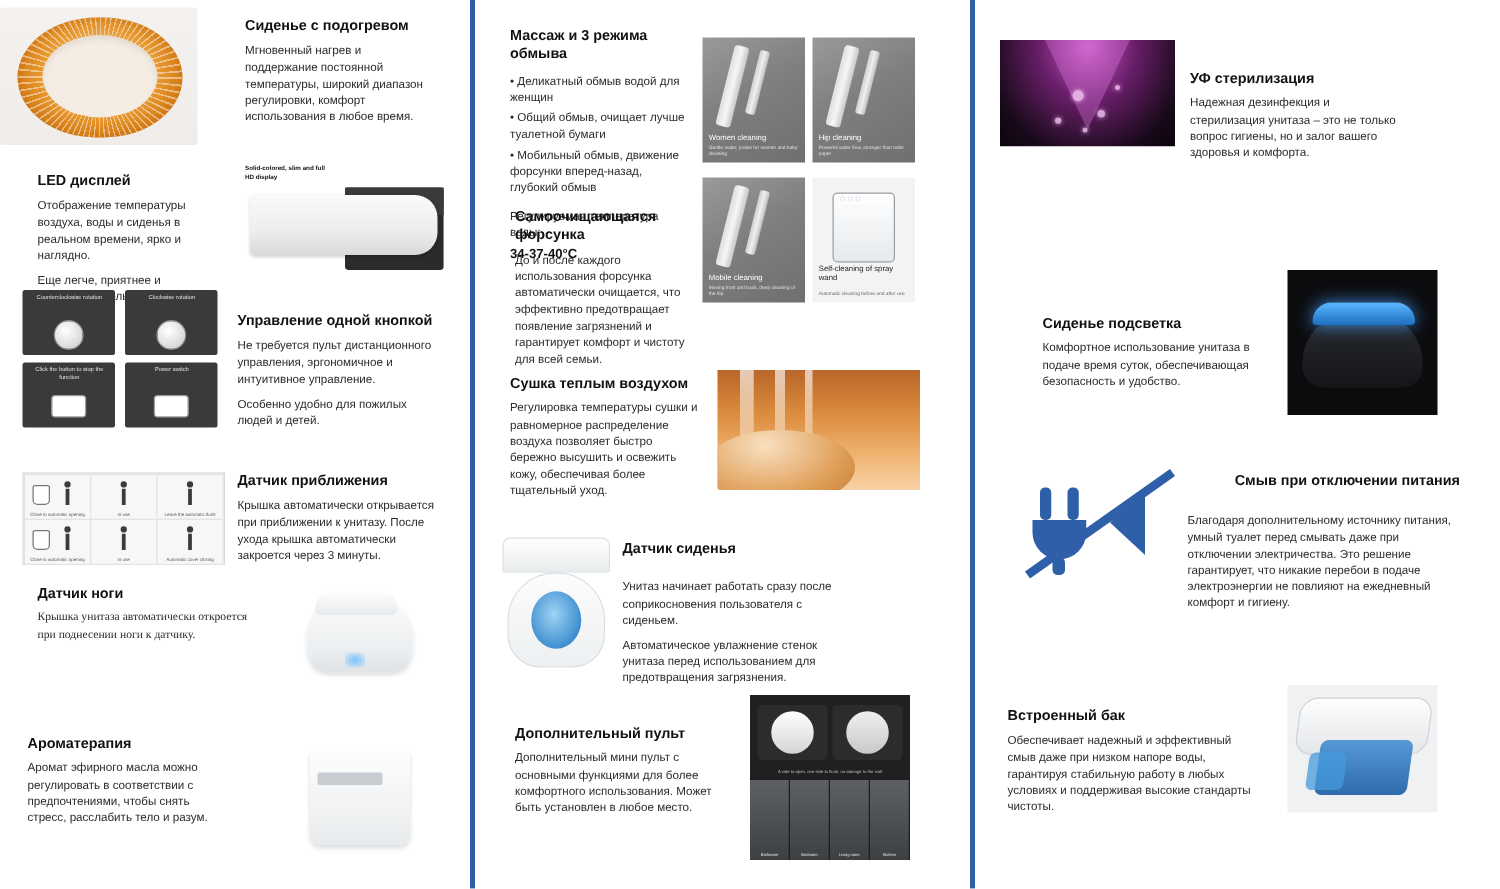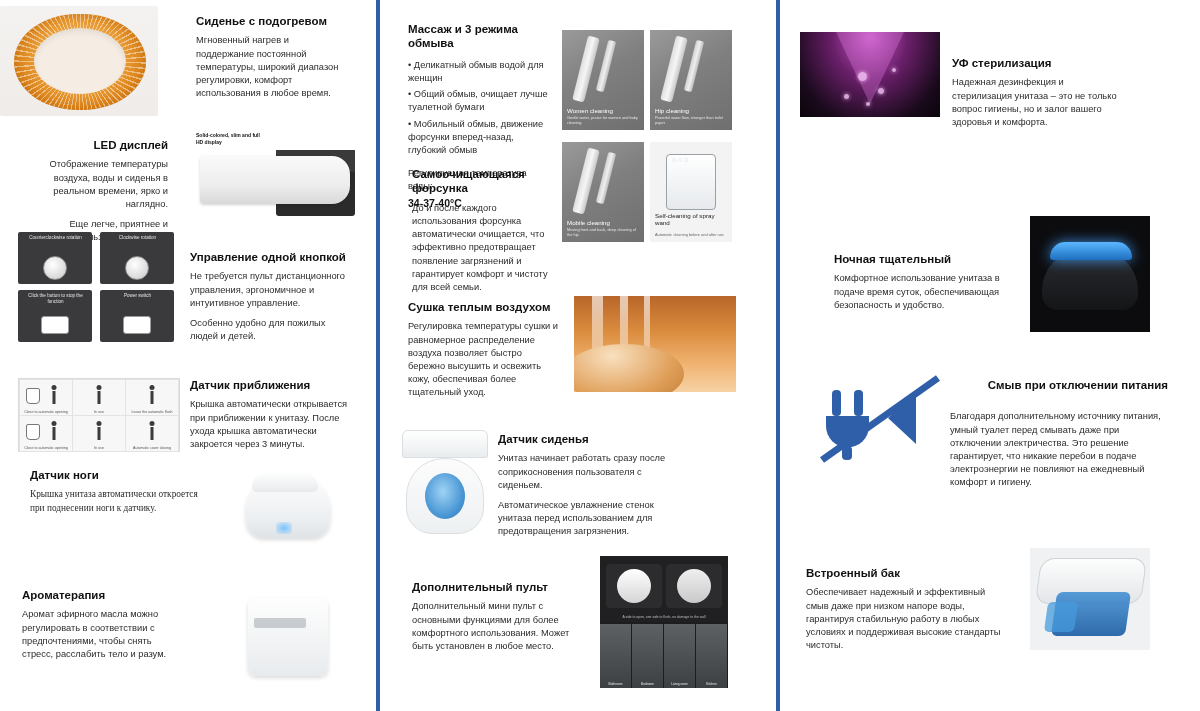--- a/index.html
+++ b/index.html
@@ -391,21 +391,21 @@
     </div>
   </div>
 
   <div class="img led-img">
     <div class="led-dark">
       <div class="led-dark2"></div>
     </div>
     <div class="led-dev"></div>
     <div class="led-label">Solid-colored, slim and full HD display</div>
   </div>
-  <div class="block" style="left:18px; top:138px; width:150px;text-align:right;">
+  <div class="block" style="left:30px; top:138px; width:150px;">
     <div class="feature-title">LED дисплей</div>
     <div class="feature-body" style="margin-top:6px;">
       <p>Отображение температуры воздуха, воды и сиденья в реальном времени, ярко и наглядно.</p>
       <p>Еще легче, приятнее и безопаснее пользоваться ночью.</p>
     </div>
   </div>
 
   <div class="block ctrl-grid">
     <div class="ctrl-cell" style="left:0; top:0;">
       <div class="cap">Counterclockwise rotation</div>
@@ -569,21 +569,21 @@
   </div>
 
   <div class="img seatsensor-img">
     <div class="ss-lid"></div>
     <div class="ss-seat">
         <div class="ss-water"></div>
       </div>
   </div>
   <div class="block" style="left:498px; top:432px; width:185px;">
     <div class="feature-title">Датчик сиденья</div>
-    <div class="feature-body" style="margin-top:6px;">
+    <div class="feature-body" style="margin-top:17px;">
       <p>Унитаз начинает работать сразу после соприкосновения пользователя с сиденьем.</p>
       <p>Автоматическое увлажнение стенок унитаза перед использованием для предотвращения загрязнения.</p>
     </div>
   </div>
 
   <div class="img remote-img">
     <div class="remote-top">
       <div class="rt-half" style="left:6px;">
           <div class="rt-disc"></div>
         </div>
@@ -627,21 +627,21 @@
     <div class="feature-body" style="margin-top:6px;">
       <p>Надежная дезинфекция и стерилизация унитаза – это не только вопрос гигиены, но и залог вашего здоровья и комфорта.</p>
     </div>
   </div>
 
   <div class="img night-img">
     <div class="night-body"></div>
     <div class="night-lid"></div>
   </div>
   <div class="block" style="left:834px; top:252px; width:178px;">
-    <div class="feature-title">Ночная тщательный</div>
+    <div class="feature-title">Сиденье подсветка</div>
     <div class="feature-body" style="margin-top:6px;">
       <p>Комфортное использование унитаза в подаче время суток, обеспечивающая безопасность и удобство.</p>
     </div>
   </div>
 
   <div class="block plug-icon">
     <svg viewBox="0 0 120 92" width="120" height="92" aria-hidden="true">
       <g fill="#2f5fa8">
         <rect x="12" y="18" width="9" height="26" rx="4"></rect>
         <rect x="34" y="18" width="9" height="26" rx="4"></rect>

